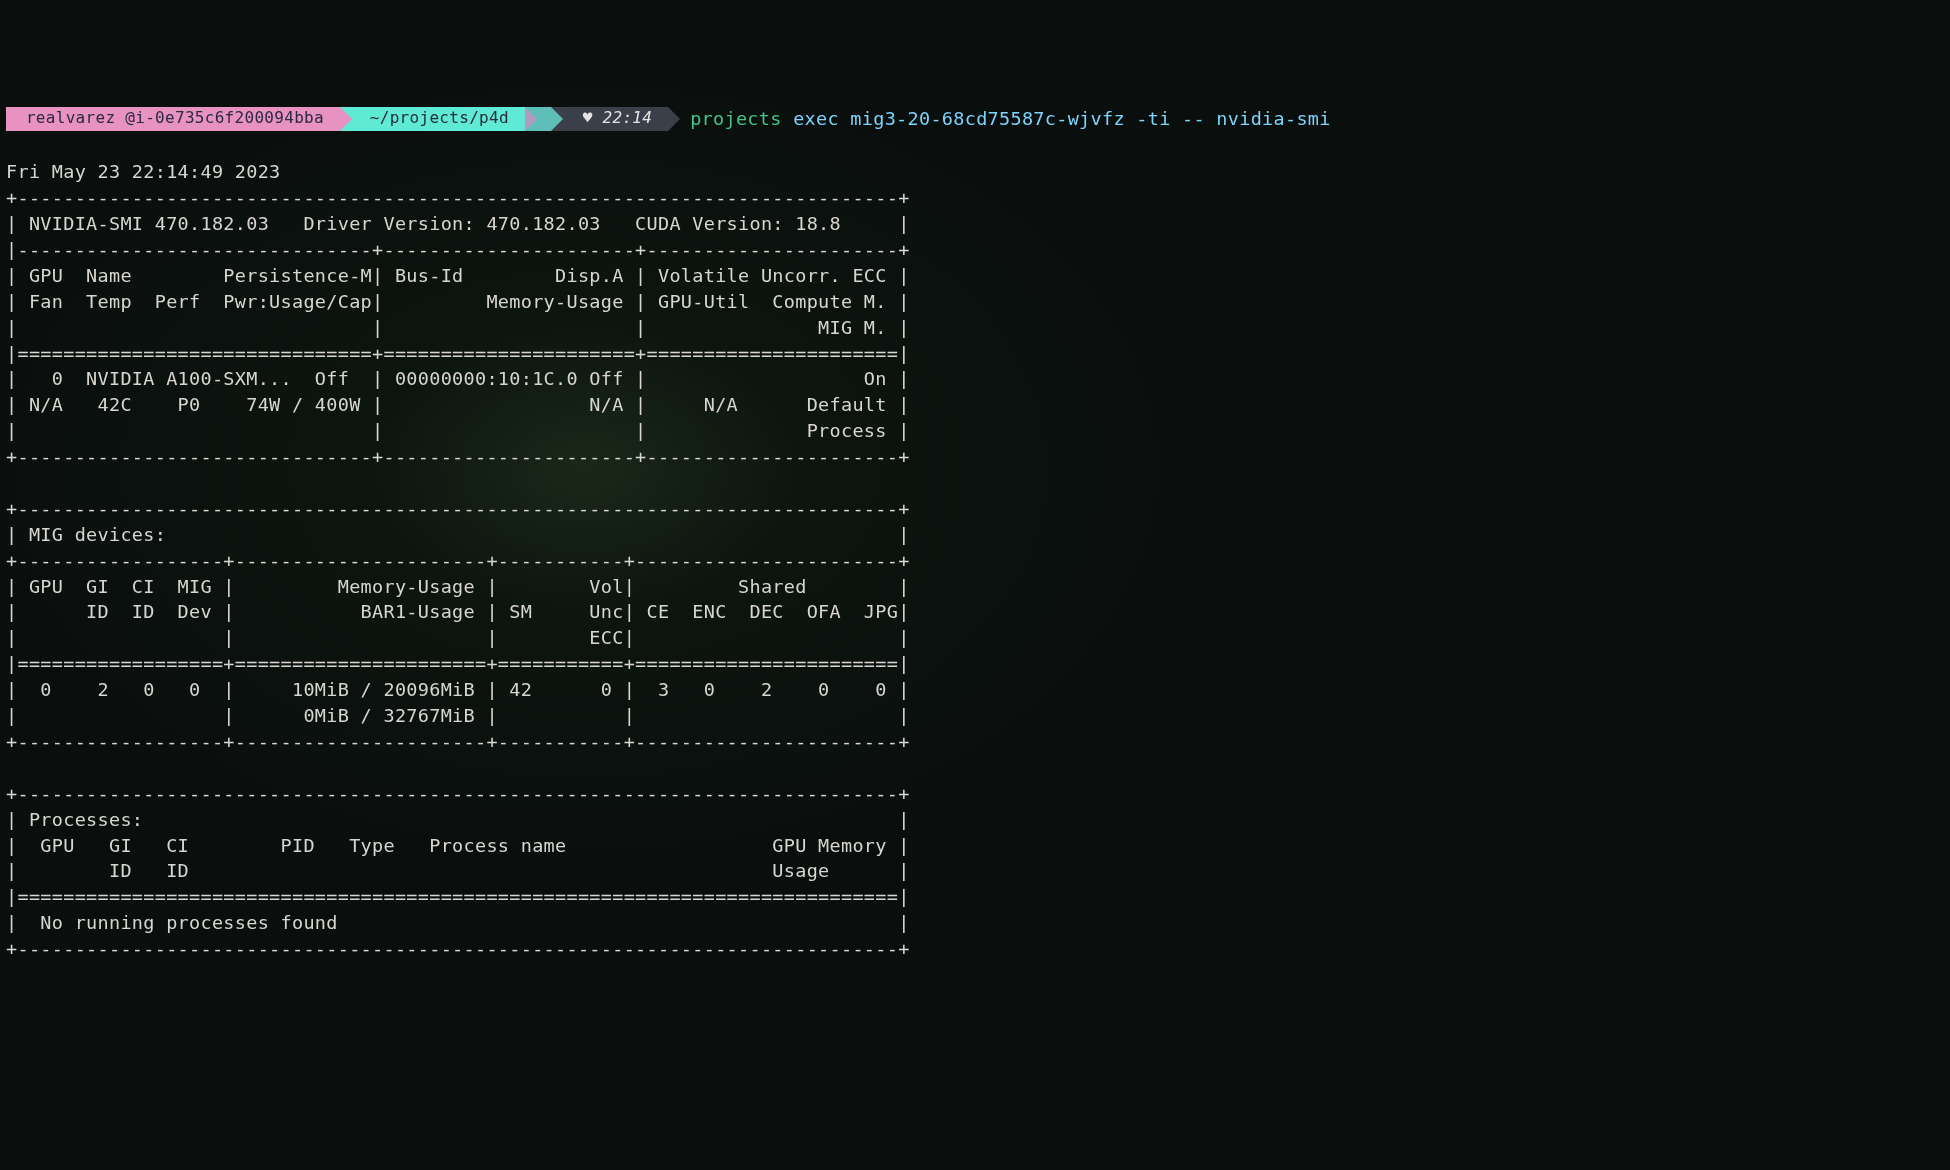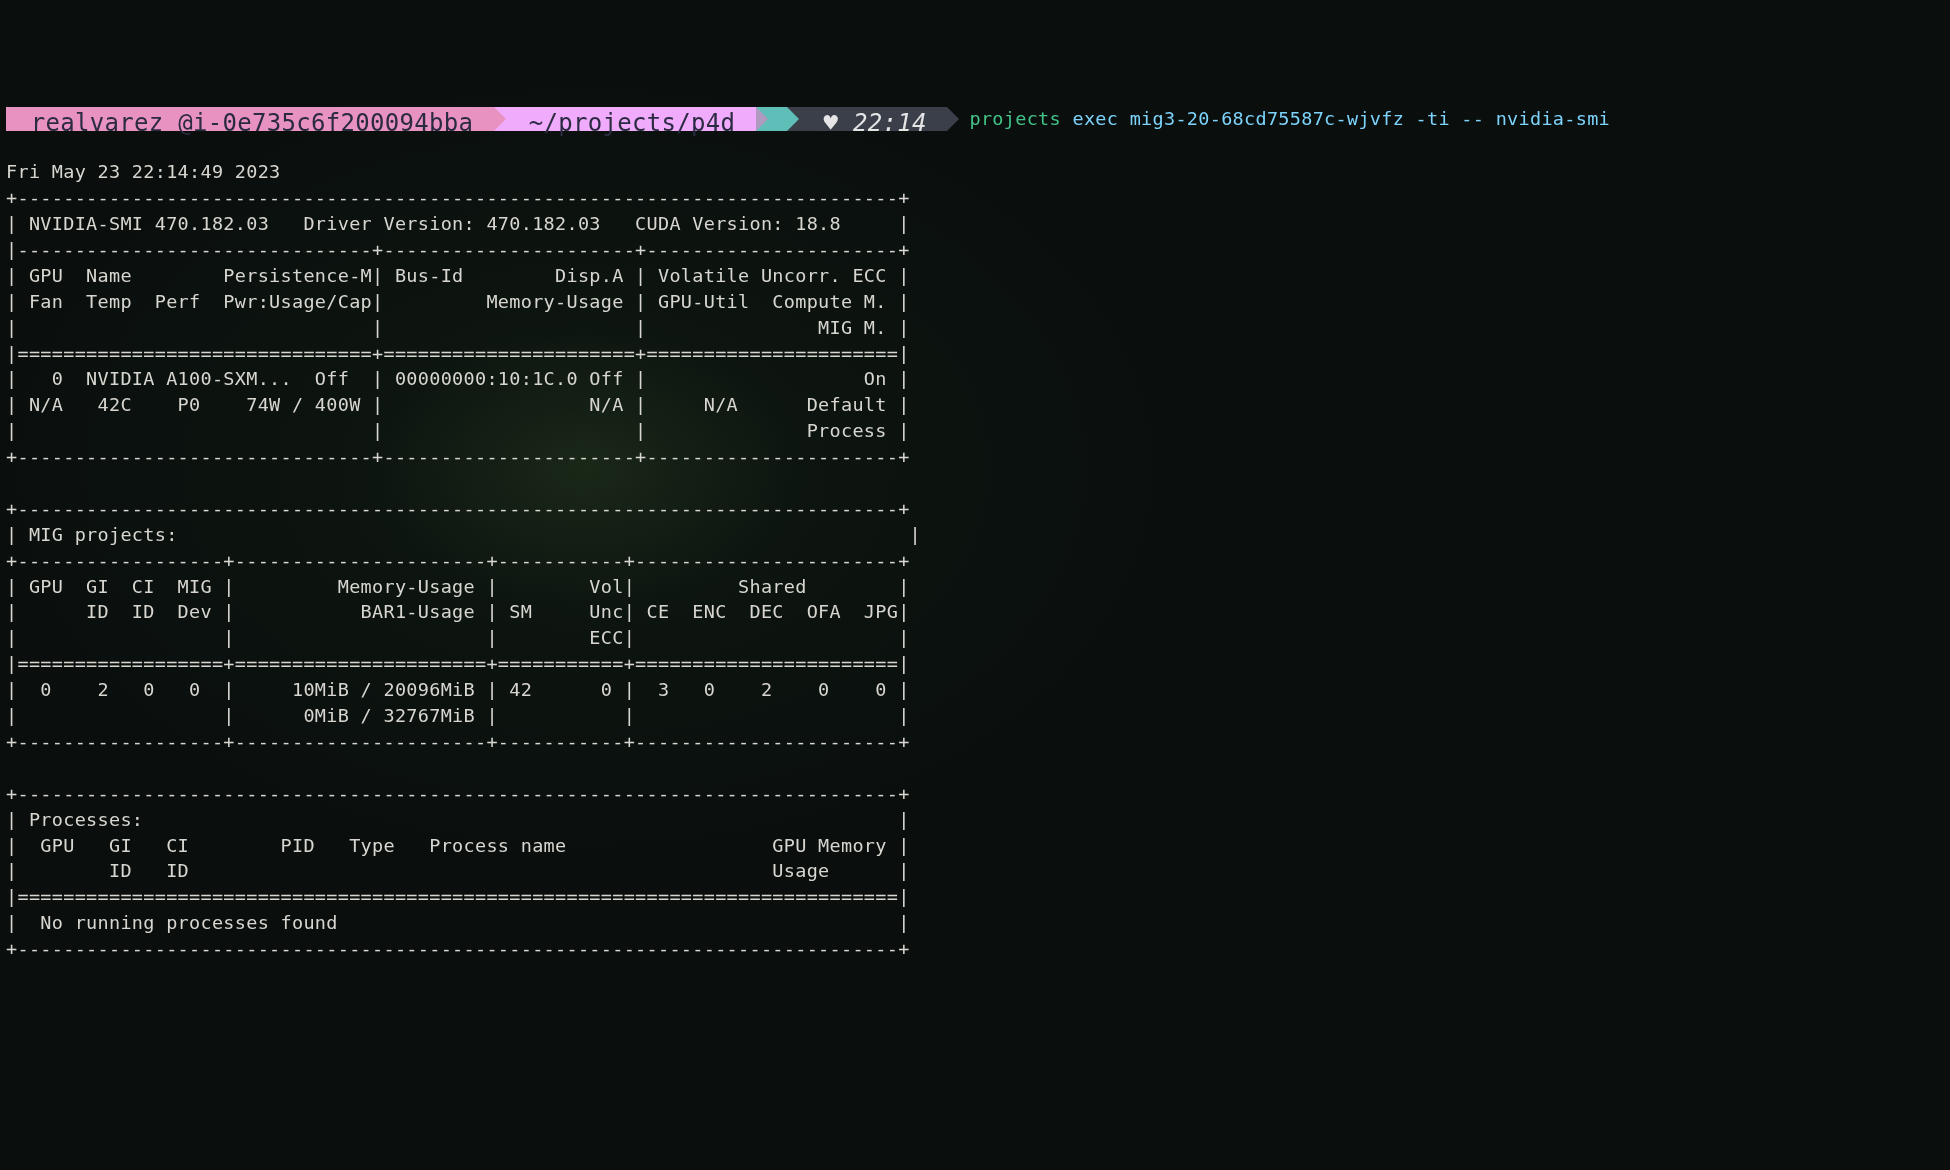--- a/index.html
+++ b/index.html
@@ -16,47 +16,47 @@
       white-space: pre;
       letter-spacing: 0.3px;
     }
     .prompt-line {
       display: flex;
       align-items: center;
       margin-bottom: 2px;
     }
     .seg {
       display: inline-flex;
-      align-items: flex-start;
+      align-items: center;
       height: 24px;
       padding-left: 10px;
       padding-right: 6px;
       position: relative;
-      font-size: 24px;
+      font-size: 16px;
       white-space: pre;
     }
     .seg::after {
       content: "";
       position: absolute;
       right: -12px;
       top: 0;
       border-top: 12px solid transparent;
       border-bottom: 12px solid transparent;
       border-left: 12px solid currentColor;
       z-index: 2;
     }
     .seg-user {
       background: #e892c2;
       color: #e892c2;
     }
     .seg-user .txt { color: #2a2a40; }
     .seg-user::after { border-left-color: #e892c2; }
 
     .seg-path {
-      background: #f0abfc;
+      background: #5eead4;
       padding-left: 20px;
     }
     .seg-path .txt { color: #2a2a40; }
     .seg-path::after { border-left-color: #b19abf; }
 
     .seg-arrow {
       background: #5fbfb8;
       padding-left: 14px; padding-right:2px;
       color:#5fbfb8;
     }
@@ -103,21 +103,21 @@
 <span>| GPU  Name        Persistence-M| Bus-Id        Disp.A | Volatile Uncorr. ECC |</span>
 <span>| Fan  Temp  Perf  Pwr:Usage/Cap|         Memory-Usage | GPU-Util  Compute M. |</span>
 <span>|                               |                      |               MIG M. |</span>
 <span>|===============================+======================+======================|</span>
 <span>|   0  NVIDIA A100-SXM...  Off  | 00000000:10:1C.0 Off |                   On |</span>
 <span>| N/A   42C    P0    74W / 400W |                  N/A |     N/A      Default |</span>
 <span>|                               |                      |              Process |</span>
 <span>+-------------------------------+----------------------+----------------------+</span>
 <span></span>
 <span>+-----------------------------------------------------------------------------+</span>
-<span>| MIG projects:                                                                |</span>
+<span>| MIG devices:                                                                |</span>
 <span>+------------------+----------------------+-----------+-----------------------+</span>
 <span>| GPU  GI  CI  MIG |         Memory-Usage |        Vol|         Shared        |</span>
 <span>|      ID  ID  Dev |           BAR1-Usage | SM     Unc| CE  ENC  DEC  OFA  JPG|</span>
 <span>|                  |                      |        ECC|                       |</span>
 <span>|==================+======================+===========+=======================|</span>
 <span>|  0    2   0   0  |     10MiB / 20096MiB | 42      0 |  3   0    2    0    0 |</span>
 <span>|                  |      0MiB / 32767MiB |           |                       |</span>
 <span>+------------------+----------------------+-----------+-----------------------+</span>
 <span></span>
 <span>+-----------------------------------------------------------------------------+</span>

